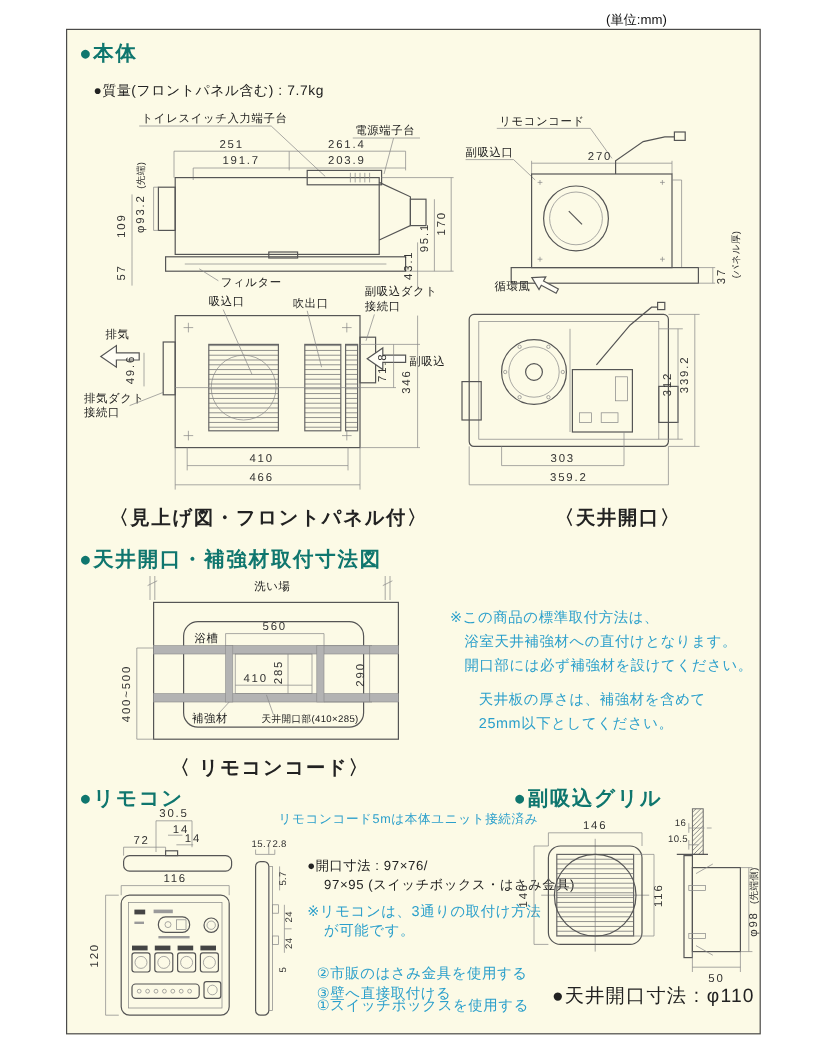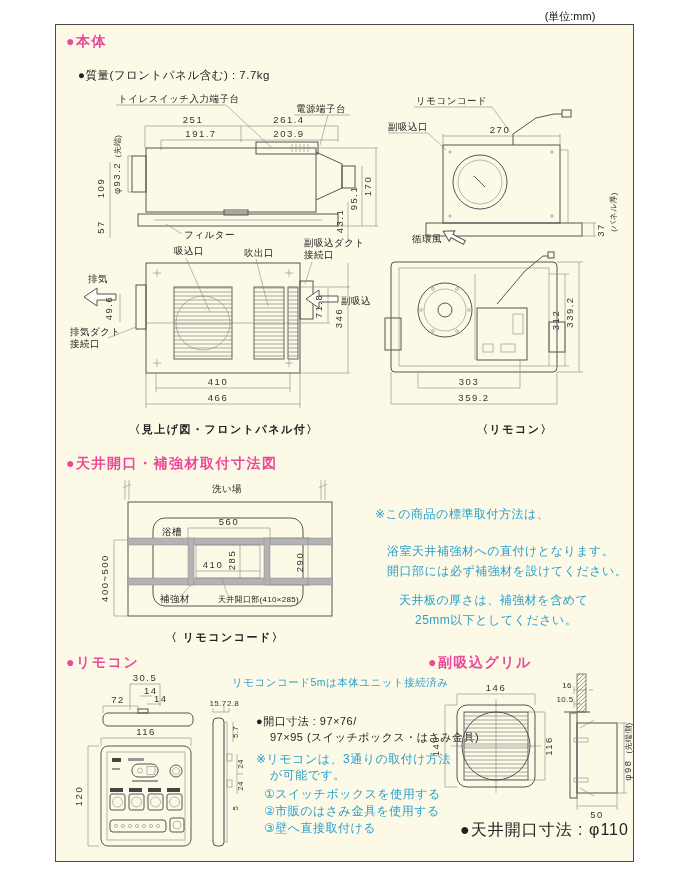--- a/index.html
+++ b/index.html
@@ -1,25 +1,25 @@
 <!DOCTYPE html>
 <html><head>
 <meta charset="utf-8">
 <style>
   html,body{margin:0;padding:0;background:#fff}
   .page{position:relative;width:700px;height:875px;background:#fff;
         font-family:"Liberation Sans","DejaVu Sans",sans-serif;color:#222;overflow:hidden}
   .box{position:absolute;left:55px;top:24px;width:579px;height:838px;
        background:#fcfae6;border:1px solid #4a4a4a;box-sizing:border-box}
   .abs{position:absolute}
-  .unit{font-size:11px;color:#111;text-align:center}
-  .h-pink{color:#ec4899;font-weight:bold;font-size:14px;letter-spacing:1.5px}
+  .unit{font-size:11px;color:#111;text-align:left}
+  .h-pink{color:#0f766e;font-weight:bold;font-size:17px;letter-spacing:1.5px}
   .spec{font-size:11.5px;letter-spacing:.5px;white-space:nowrap}
   .spec span{margin-right:14px}
-  .cap{font-weight:bold;font-size:11px;letter-spacing:1.5px;text-align:center;white-space:nowrap}
+  .cap{font-weight:bold;font-size:16px;letter-spacing:1.5px;text-align:center;white-space:nowrap}
   .blue{color:#2a9fcb;font-size:12px;letter-spacing:.5px;white-space:nowrap}
   .blk{font-size:11px;letter-spacing:.5px;white-space:nowrap}
   svg{position:absolute;overflow:visible}
   svg text{font-family:"Liberation Sans","DejaVu Sans",sans-serif}
   .dim{font-size:9.5px;letter-spacing:1.5px;fill:#333}
   .dimm{text-anchor:middle}
   .lbl{font-size:9.5px;fill:#222;letter-spacing:.5px}
   .sm{font-size:8px;letter-spacing:.3px}
   .ln{stroke:#555;fill:none;stroke-width:1}
   .tn{stroke:#888;fill:none;stroke-width:.6}
@@ -166,21 +166,21 @@
     <rect class="ln" x="163" y="6" width="6" height="6"></rect>
     <path class="tn" d="M164,28h20M172,16h26M164,120h20M172,126h26M180,28v92M194,16v110"></path>
     <text class="dim dimm" transform="rotate(-90 174 74)" x="174" y="74">312</text>
     <text class="dim dimm" transform="rotate(-90 188 66)" x="188" y="66">339.2</text>
     <path class="tn" d="M33,126v16M135,114v28M6,126v32M172,126v32"></path>
     <line class="tn" x1="33" y1="142" x2="135" y2="142"></line>
     <line class="tn" x1="6" y1="158" x2="172" y2="158"></line>
     <text class="dim dimm" x="84" y="139">303</text>
     <text class="dim dimm" x="89" y="155">359.2</text>
   </svg>
-  <div class="abs cap" style="left:385px;top:422px;width:260px">〈リモコン〉</div>
+  <div class="abs cap" style="left:385px;top:422px;width:260px">〈天井開口〉</div>
 
   <div class="abs h-pink" style="left:66px;top:455px">●天井開口・補強材取付寸法図</div>
 
   <svg style="left:70px;top:474px" width="310" height="152" viewBox="0 0 310 152">
     <path class="tn" d="M55,6v20M59,6v20M251,6v20M255,6v20M53,14l8,-4M249,14l8,-4"></path>
     <text class="lbl dimm" x="157" y="18">洗い場</text>
     <rect class="ln" x="58" y="28" width="204" height="114"></rect>
     <rect class="ln" x="83" y="44" width="150" height="88" rx="12"></rect>
     <text class="lbl" x="92" y="61">浴槽</text>
     <rect class="beam" x="58" y="64" width="204" height="7"></rect>
@@ -201,24 +201,24 @@
     <text class="dim dimm" transform="rotate(-90 38 104)" x="38" y="104">400~500</text>
     <text class="lbl" x="90" y="128">補強材</text>
     <line class="tn" x1="110" y1="123" x2="121" y2="111"></line>
     <text class="sm" x="148" y="128" fill="#222">天井開口部(410×285)</text>
     <line class="tn" x1="158" y1="122" x2="152" y2="105"></line>
   </svg>
   <div class="abs cap" style="left:70px;top:630px;width:310px">〈 リモコンコード〉</div>
 
   <div class="abs blue" style="left:375px;top:506px">
     <div>※この商品の標準取付方法は、</div>
-    <div style="margin-left:12px;margin-top:20px">浴室天井補強材への直付けとなります。</div>
+    <div style="margin-left:12px;margin-top:3px">浴室天井補強材への直付けとなります。</div>
     <div style="margin-left:12px;margin-top:3px">開口部には必ず補強材を設けてください。</div>
     <div style="margin-left:24px;margin-top:12px">天井板の厚さは、補強材を含めて</div>
-    <div style="margin-left:40px;margin-top:3px">25mm以下としてください。</div>
+    <div style="margin-left:24px;margin-top:3px">25mm以下としてください。</div>
   </div>
 
   <div class="abs h-pink" style="left:66px;top:654px">●リモコン</div>
 
   <svg style="left:68px;top:668px" width="198" height="196" viewBox="0 0 198 196">
     <path class="tn" d="M62,16h30M62,16v26M92,16v22M72,28h12M79,36h14M35,38h35M35,38v7M70,38v3"></path>
     <text class="dim dimm" x="77" y="13">30.5</text>
     <text class="dim" x="76" y="26">14</text>
     <text class="dim" x="86" y="34">14</text>
     <text class="dim dimm" x="50" y="35">72</text>
@@ -275,21 +275,21 @@
     <text class="sm dimm" transform="rotate(-90 175 96)" x="175" y="96" fill="#333">24</text>
     <text class="sm dimm" transform="rotate(-90 175 118)" x="175" y="118" fill="#333">24</text>
     <text class="sm dimm" transform="rotate(-90 170 140)" x="170" y="140" fill="#333">5</text>
   </svg>
 
   <div class="abs blue" style="left:232px;top:676px;font-size:10.5px">リモコンコード5mは本体ユニット接続済み</div>
   <div class="abs blk" style="left:256px;top:714px">●開口寸法 : 97×76/</div>
   <div class="abs blk" style="left:270px;top:730px">97×95 (スイッチボックス・はさみ金具)</div>
   <div class="abs blue" style="left:256px;top:751px">※リモコンは、3通りの取付け方法</div>
   <div class="abs blue" style="left:270px;top:767px">が可能です。</div>
-  <div class="abs blue" style="left:264px;top:786px">①スイッチボックスを使用する</div>
+  <div class="abs blue" style="left:264px;top:830px">①スイッチボックスを使用する</div>
   <div class="abs blue" style="left:264px;top:803px">②市販のはさみ金具を使用する</div>
   <div class="abs blue" style="left:264px;top:820px">③壁へ直接取付ける</div>
 
   <div class="abs h-pink" style="left:428px;top:654px">●副吸込グリル</div>
 
   <svg style="left:424px;top:666px" width="218" height="196" viewBox="0 0 218 196">
     <defs>
       <pattern id="hs2" width="4" height="4" patternUnits="userSpaceOnUse">
         <path d="M0,2H4" stroke="#7d7d7d" stroke-width="0.7"></path>
       </pattern>

